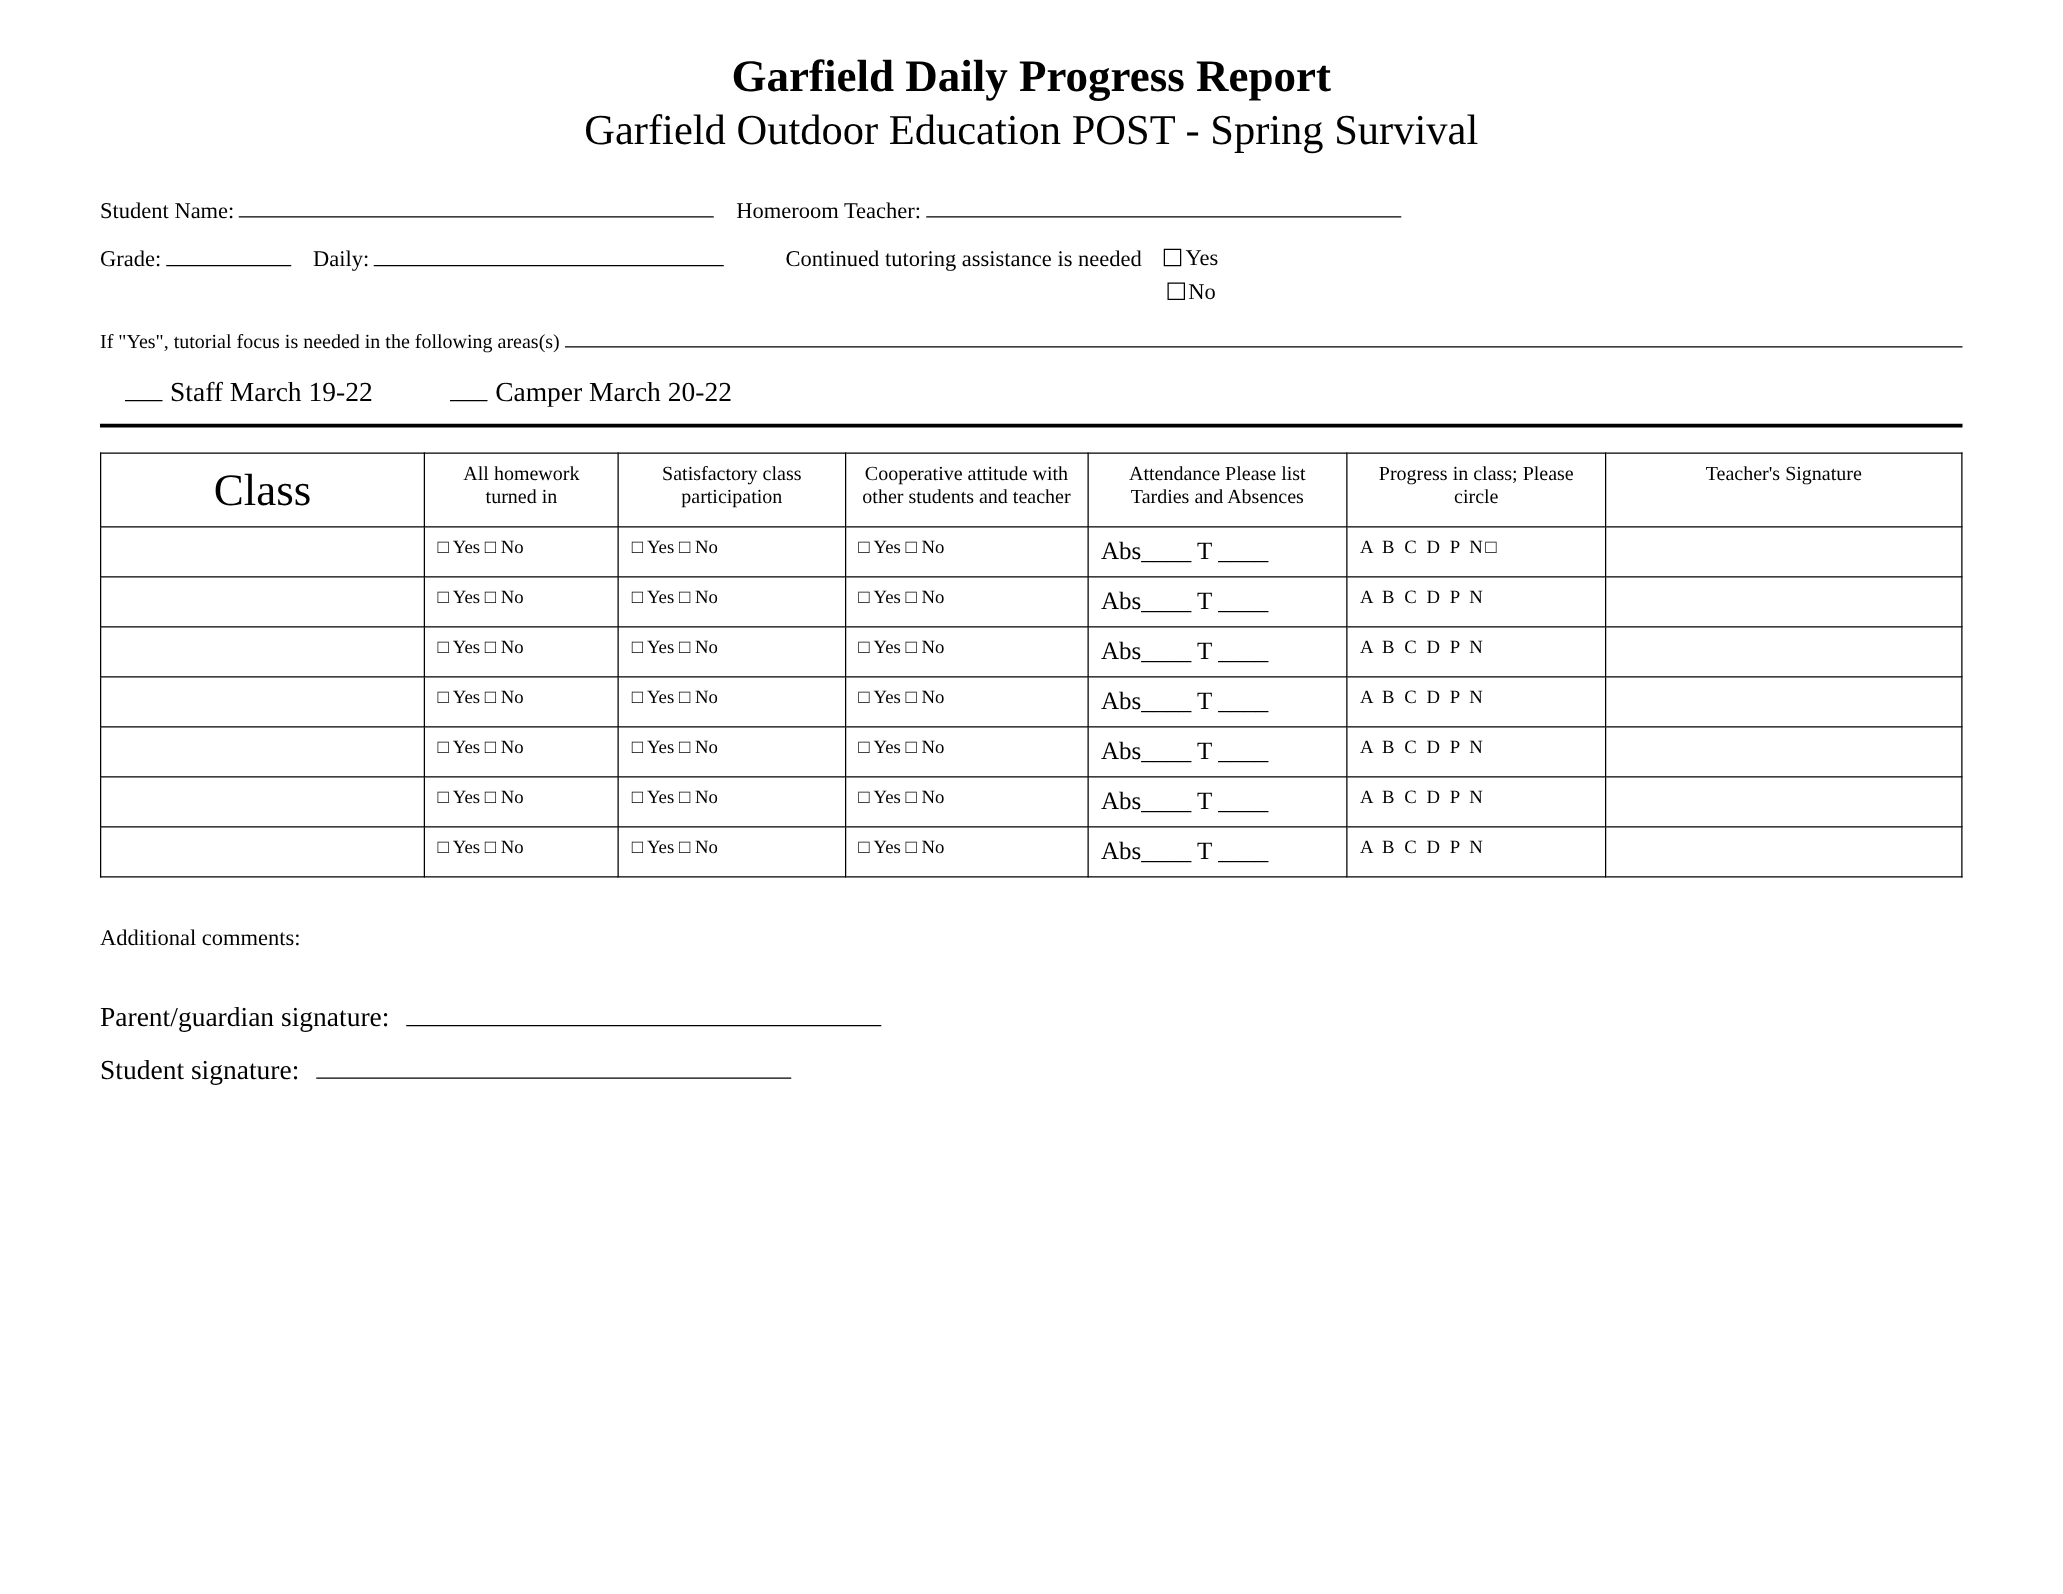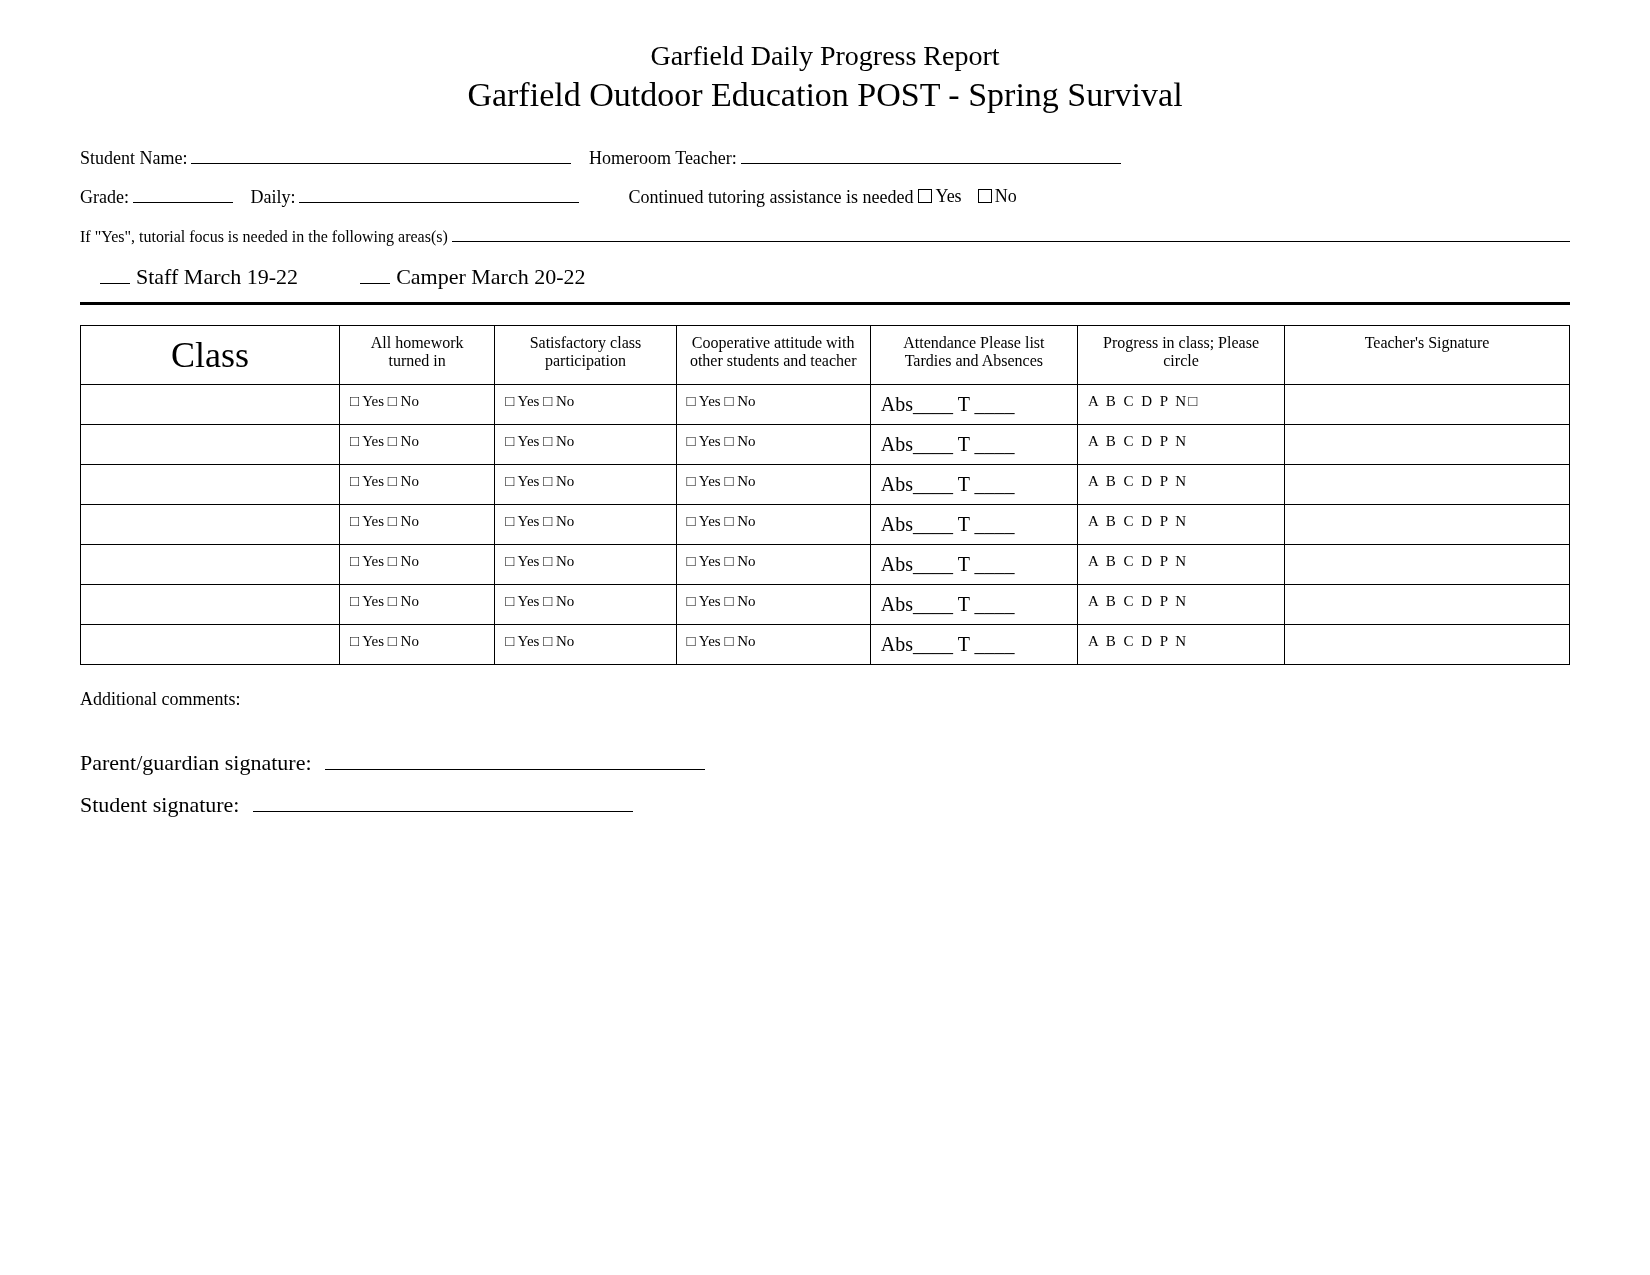--- a/index.html
+++ b/index.html
@@ -9,22 +9,22 @@
       color: #000;
       width: 1650px;
       min-height: 1275px;
       padding: 40px 80px;
     }
     .header {
       text-align: center;
       margin-bottom: 30px;
     }
     .header h1 {
-      font-size: 28px;
-      font-weight: normal;
+      font-size: 36px;
+      font-weight: bold;
       margin-bottom: 4px;
     }
     .header h2 {
       font-size: 34px;
       font-weight: normal;
     }
     .form-section {
       margin-bottom: 10px;
     }
     .form-row {
@@ -51,21 +51,22 @@
       border-bottom: 1px solid #000;
       display: inline-block;
       min-width: 100px;
       height: 20px;
       margin: 0 4px;
     }
     .checkbox-group {
       display: inline-flex;
       align-items: center;
       gap: 6px;
-      margin-left: 5px;
+      margin-left: 18px;
+      flex-direction: column;
     }
     .checkbox-item {
       display: inline-flex;
       align-items: center;
       gap: 3px;
       margin-right: 10px;
     }
     .checkbox-box {
       width: 14px;
       height: 14px;
@@ -105,21 +106,21 @@
     .divider {
       border: none;
       border-top: 3px solid #000;
       margin: 10px 0 20px 0;
     }
     
     .main-table {
       width: 100%;
       border-collapse: collapse;
       font-size: 16px;
-      margin-bottom: 24px;
+      margin-bottom: 38px;
     }
     .main-table th, .main-table td {
       border: 1px solid #000;
       padding: 8px 10px;
       vertical-align: top;
     }
     .main-table th {
       font-weight: normal;
       background: #fff;
     }

